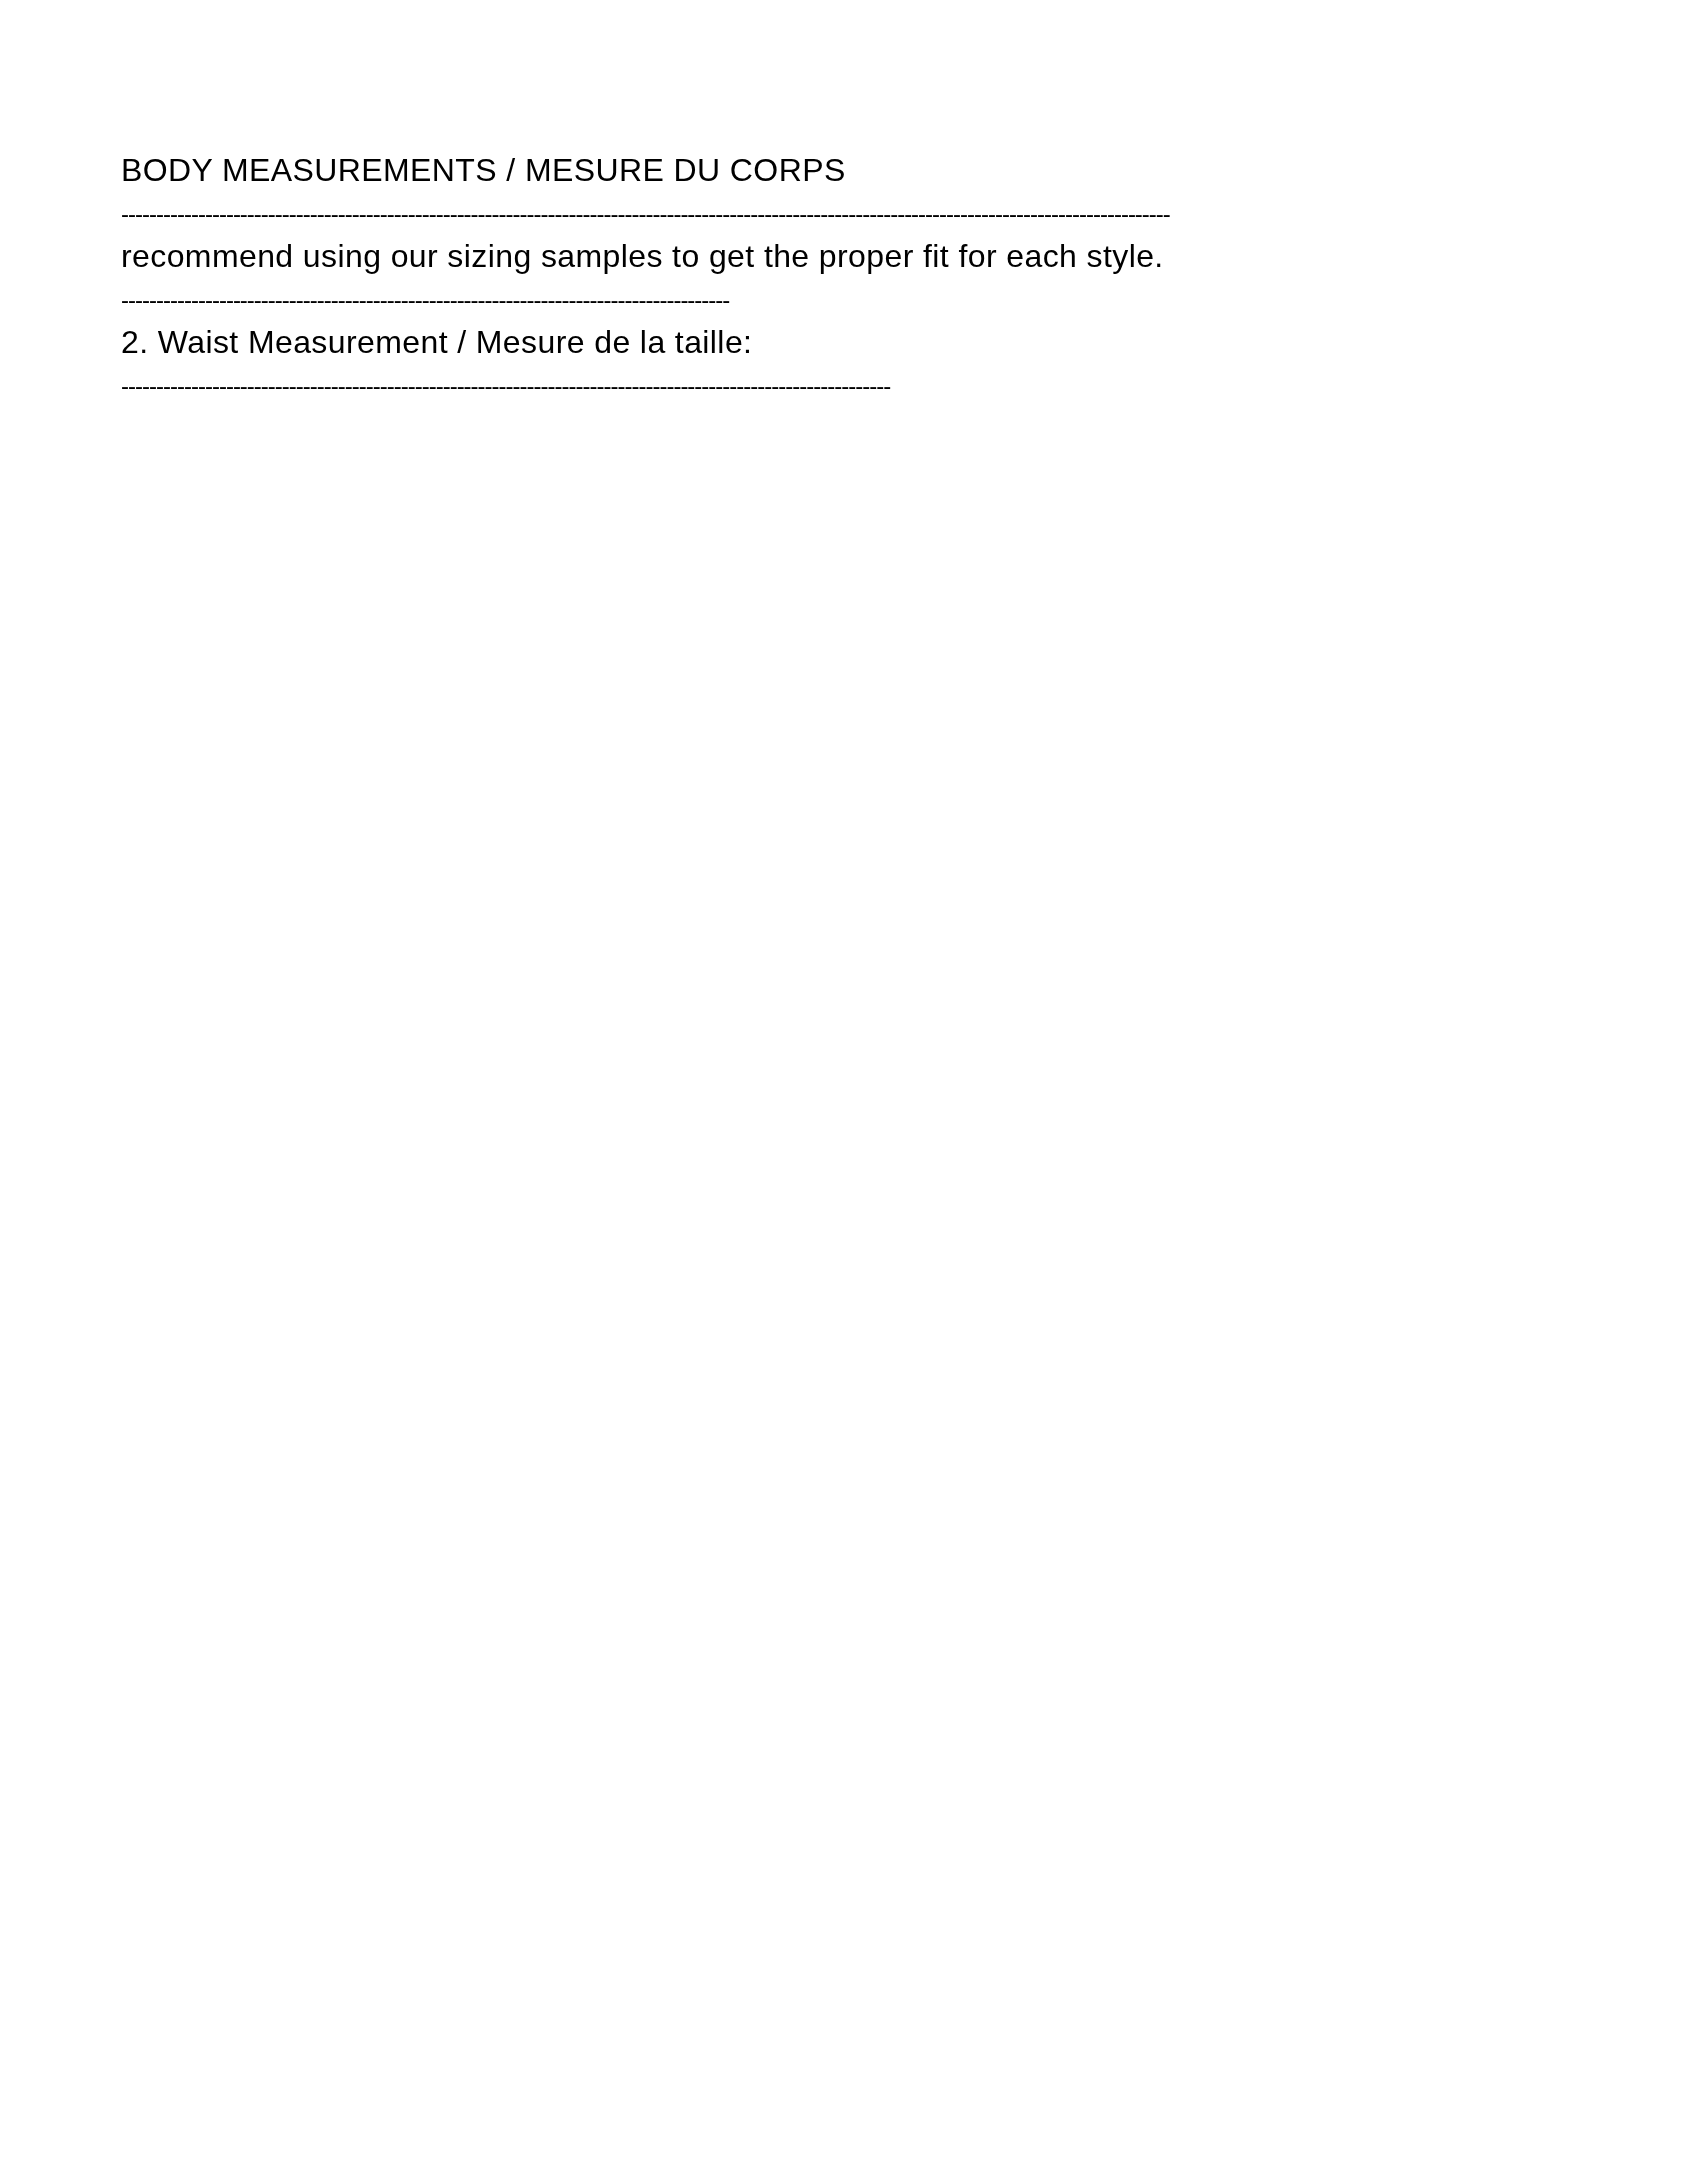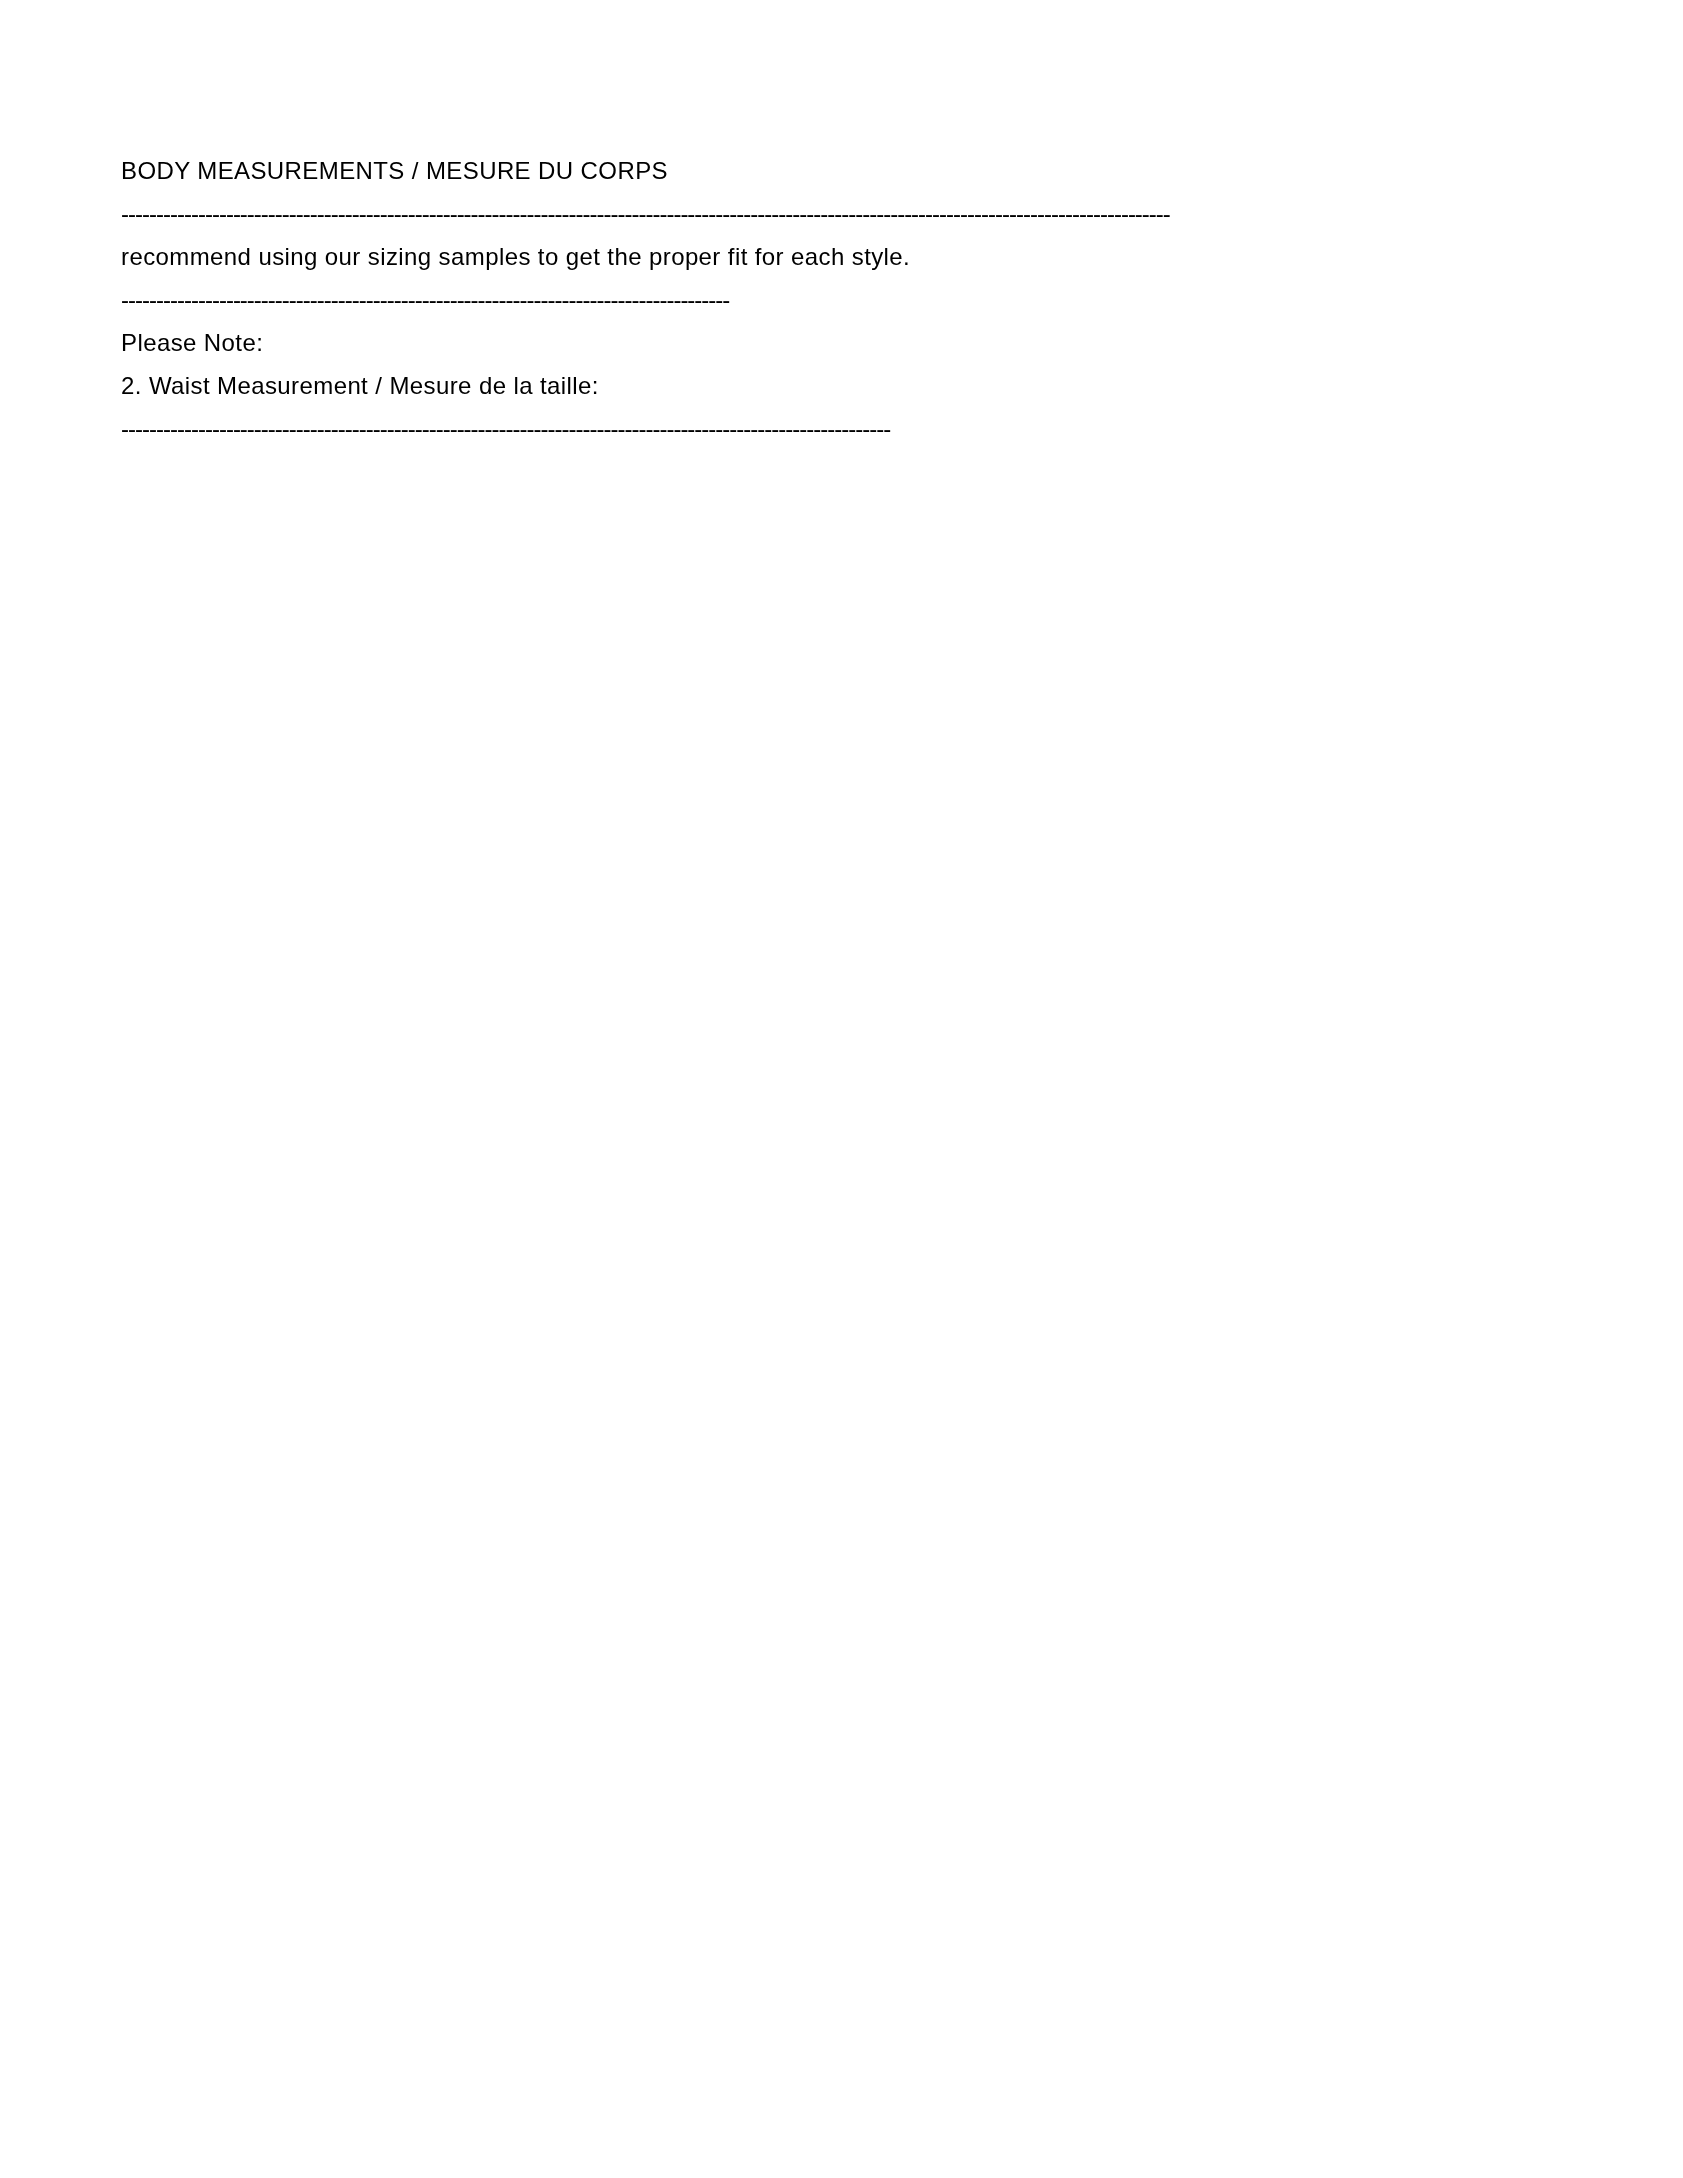--- a/index.html
+++ b/index.html
@@ -18,39 +18,38 @@
   }
   .doc-block {
     position: absolute;
     left: 121px;
     top: 149px;
     right: 59px;
   }
   .line {
     margin: 0;
     padding: 0;
-    font-size: 24px;
+    font-size: 32px;
     line-height: 43px;
     letter-spacing: 0.4px;
     color: #000000;
     white-space: pre;
     font-weight: 400;
   }
   .dashes {
     letter-spacing: -1px;
     font-size: 24px;
   }
 </style>
 </head>
 <body>
 
 <div class="page">
   <div class="doc-block">
     <p class="line">BODY MEASUREMENTS / MESURE DU CORPS</p>
     <p class="line dashes">------------------------------------------------------------------------------------------------------------------------------------------------------</p>
     <p class="line">recommend using our sizing samples to get the proper fit for each style.</p>
     <p class="line dashes">---------------------------------------------------------------------------------------</p>
-    <p class="line">Please Note:</p>
     <p class="line">2. Waist Measurement / Mesure de la taille:</p>
     <p class="line dashes">--------------------------------------------------------------------------------------------------------------</p>
   </div>
 </div>
 
 
 </body></html>

